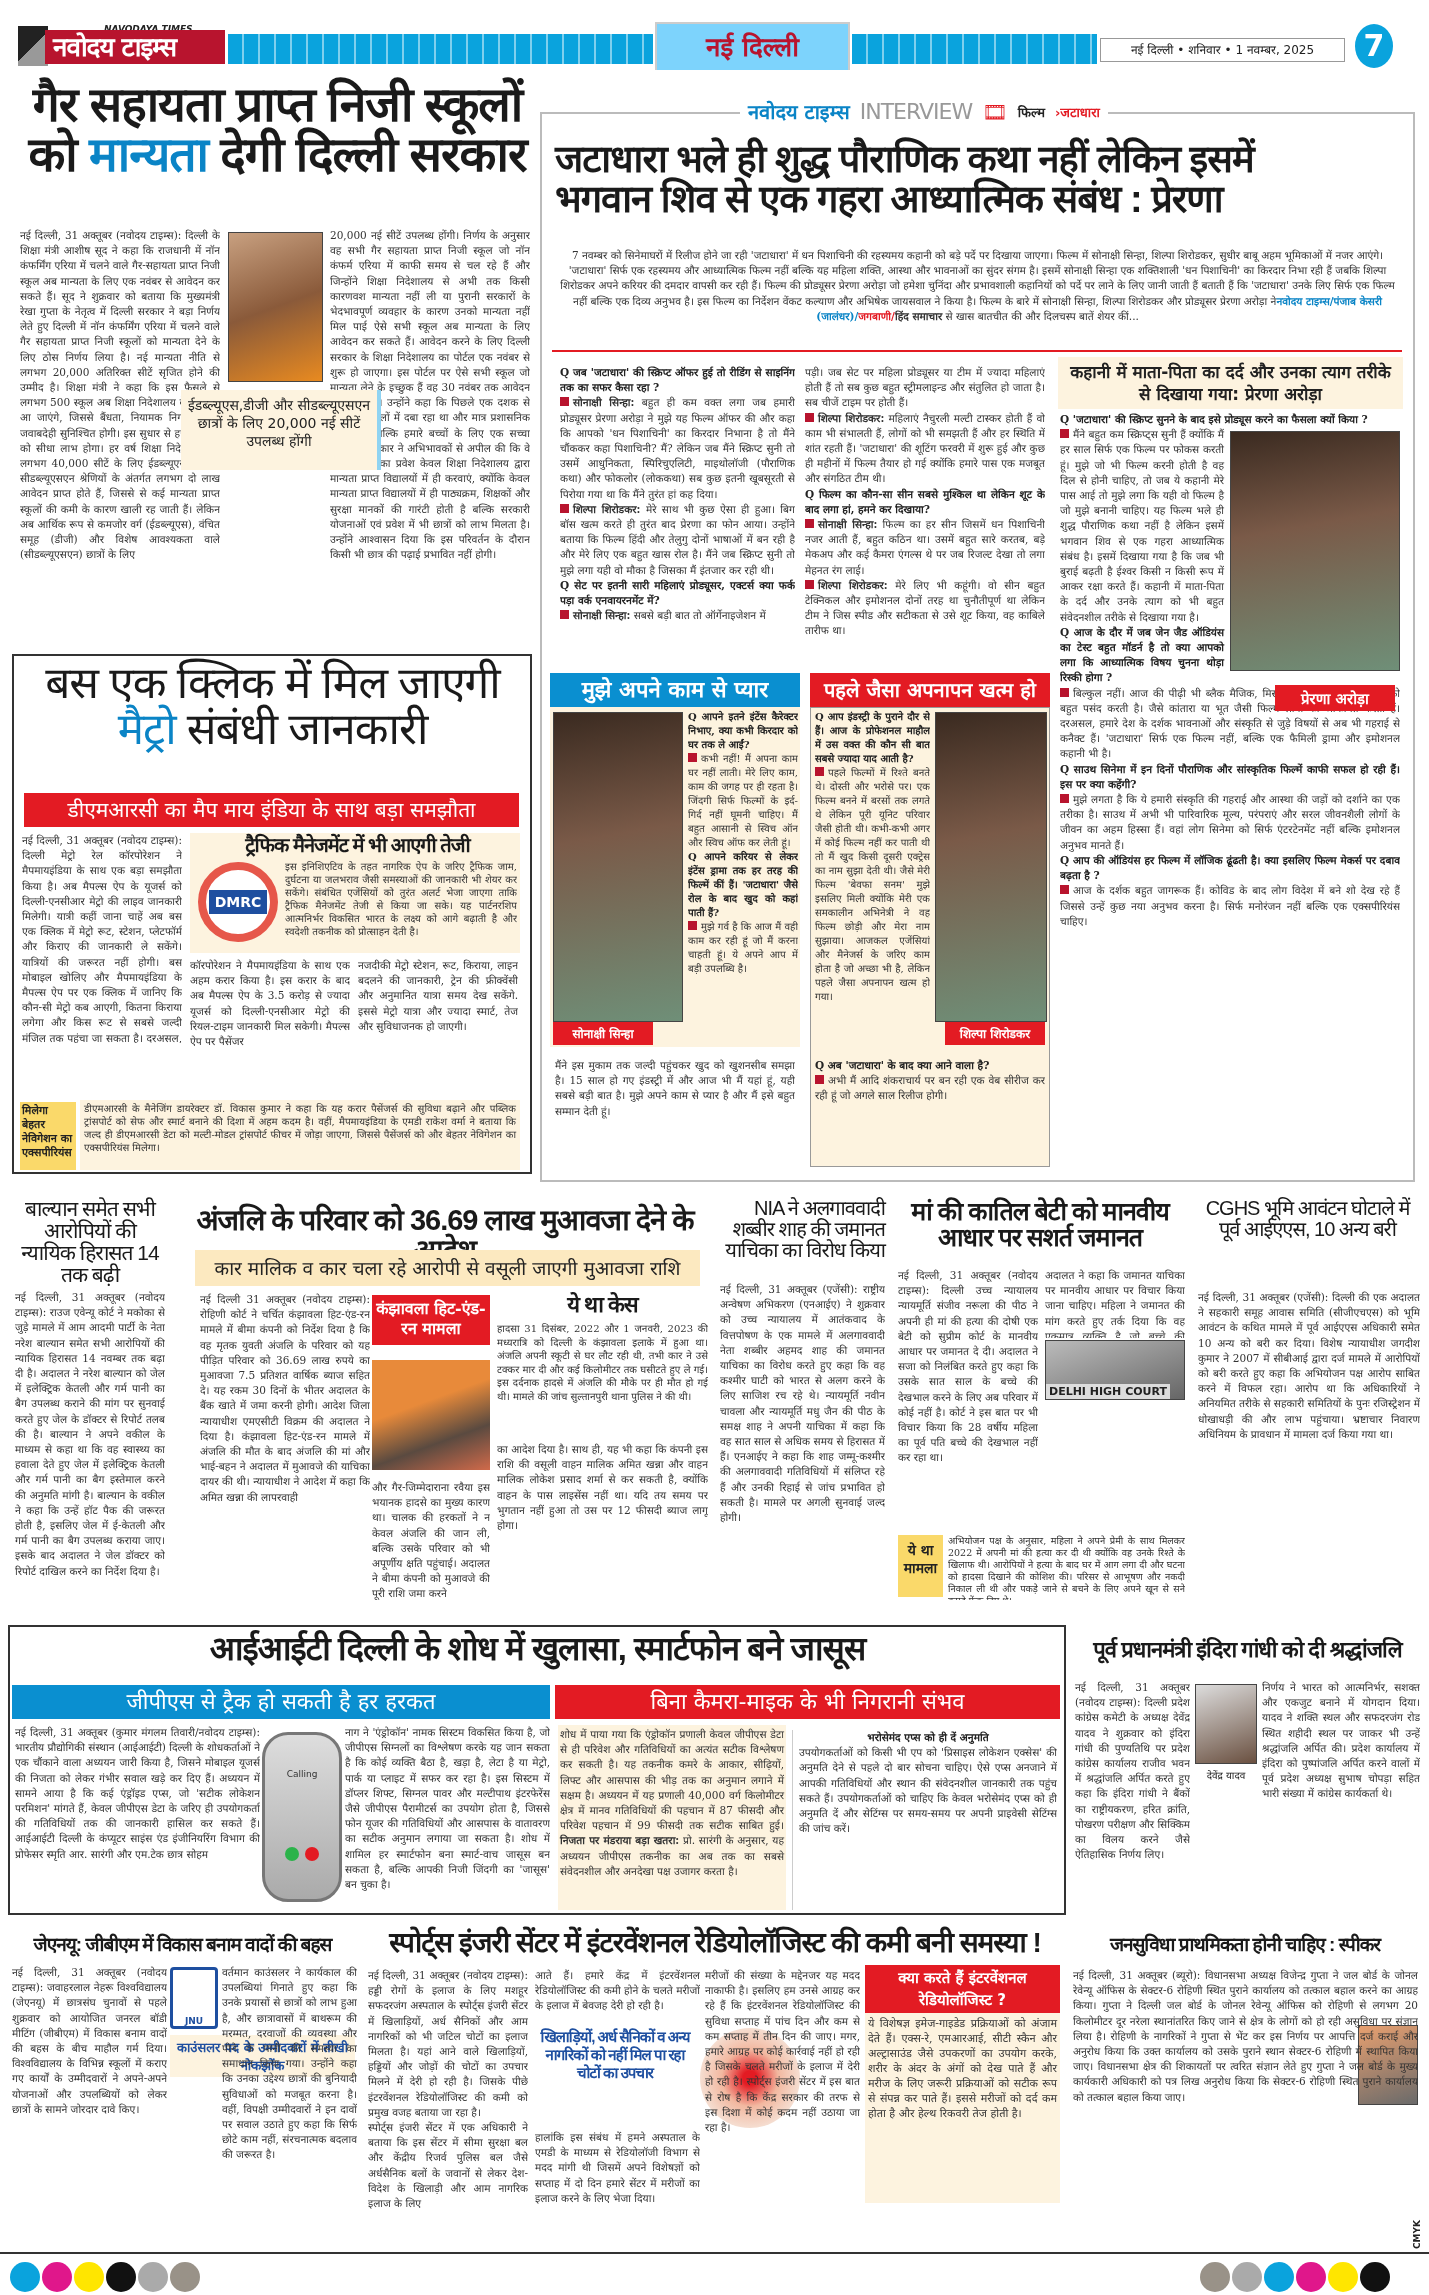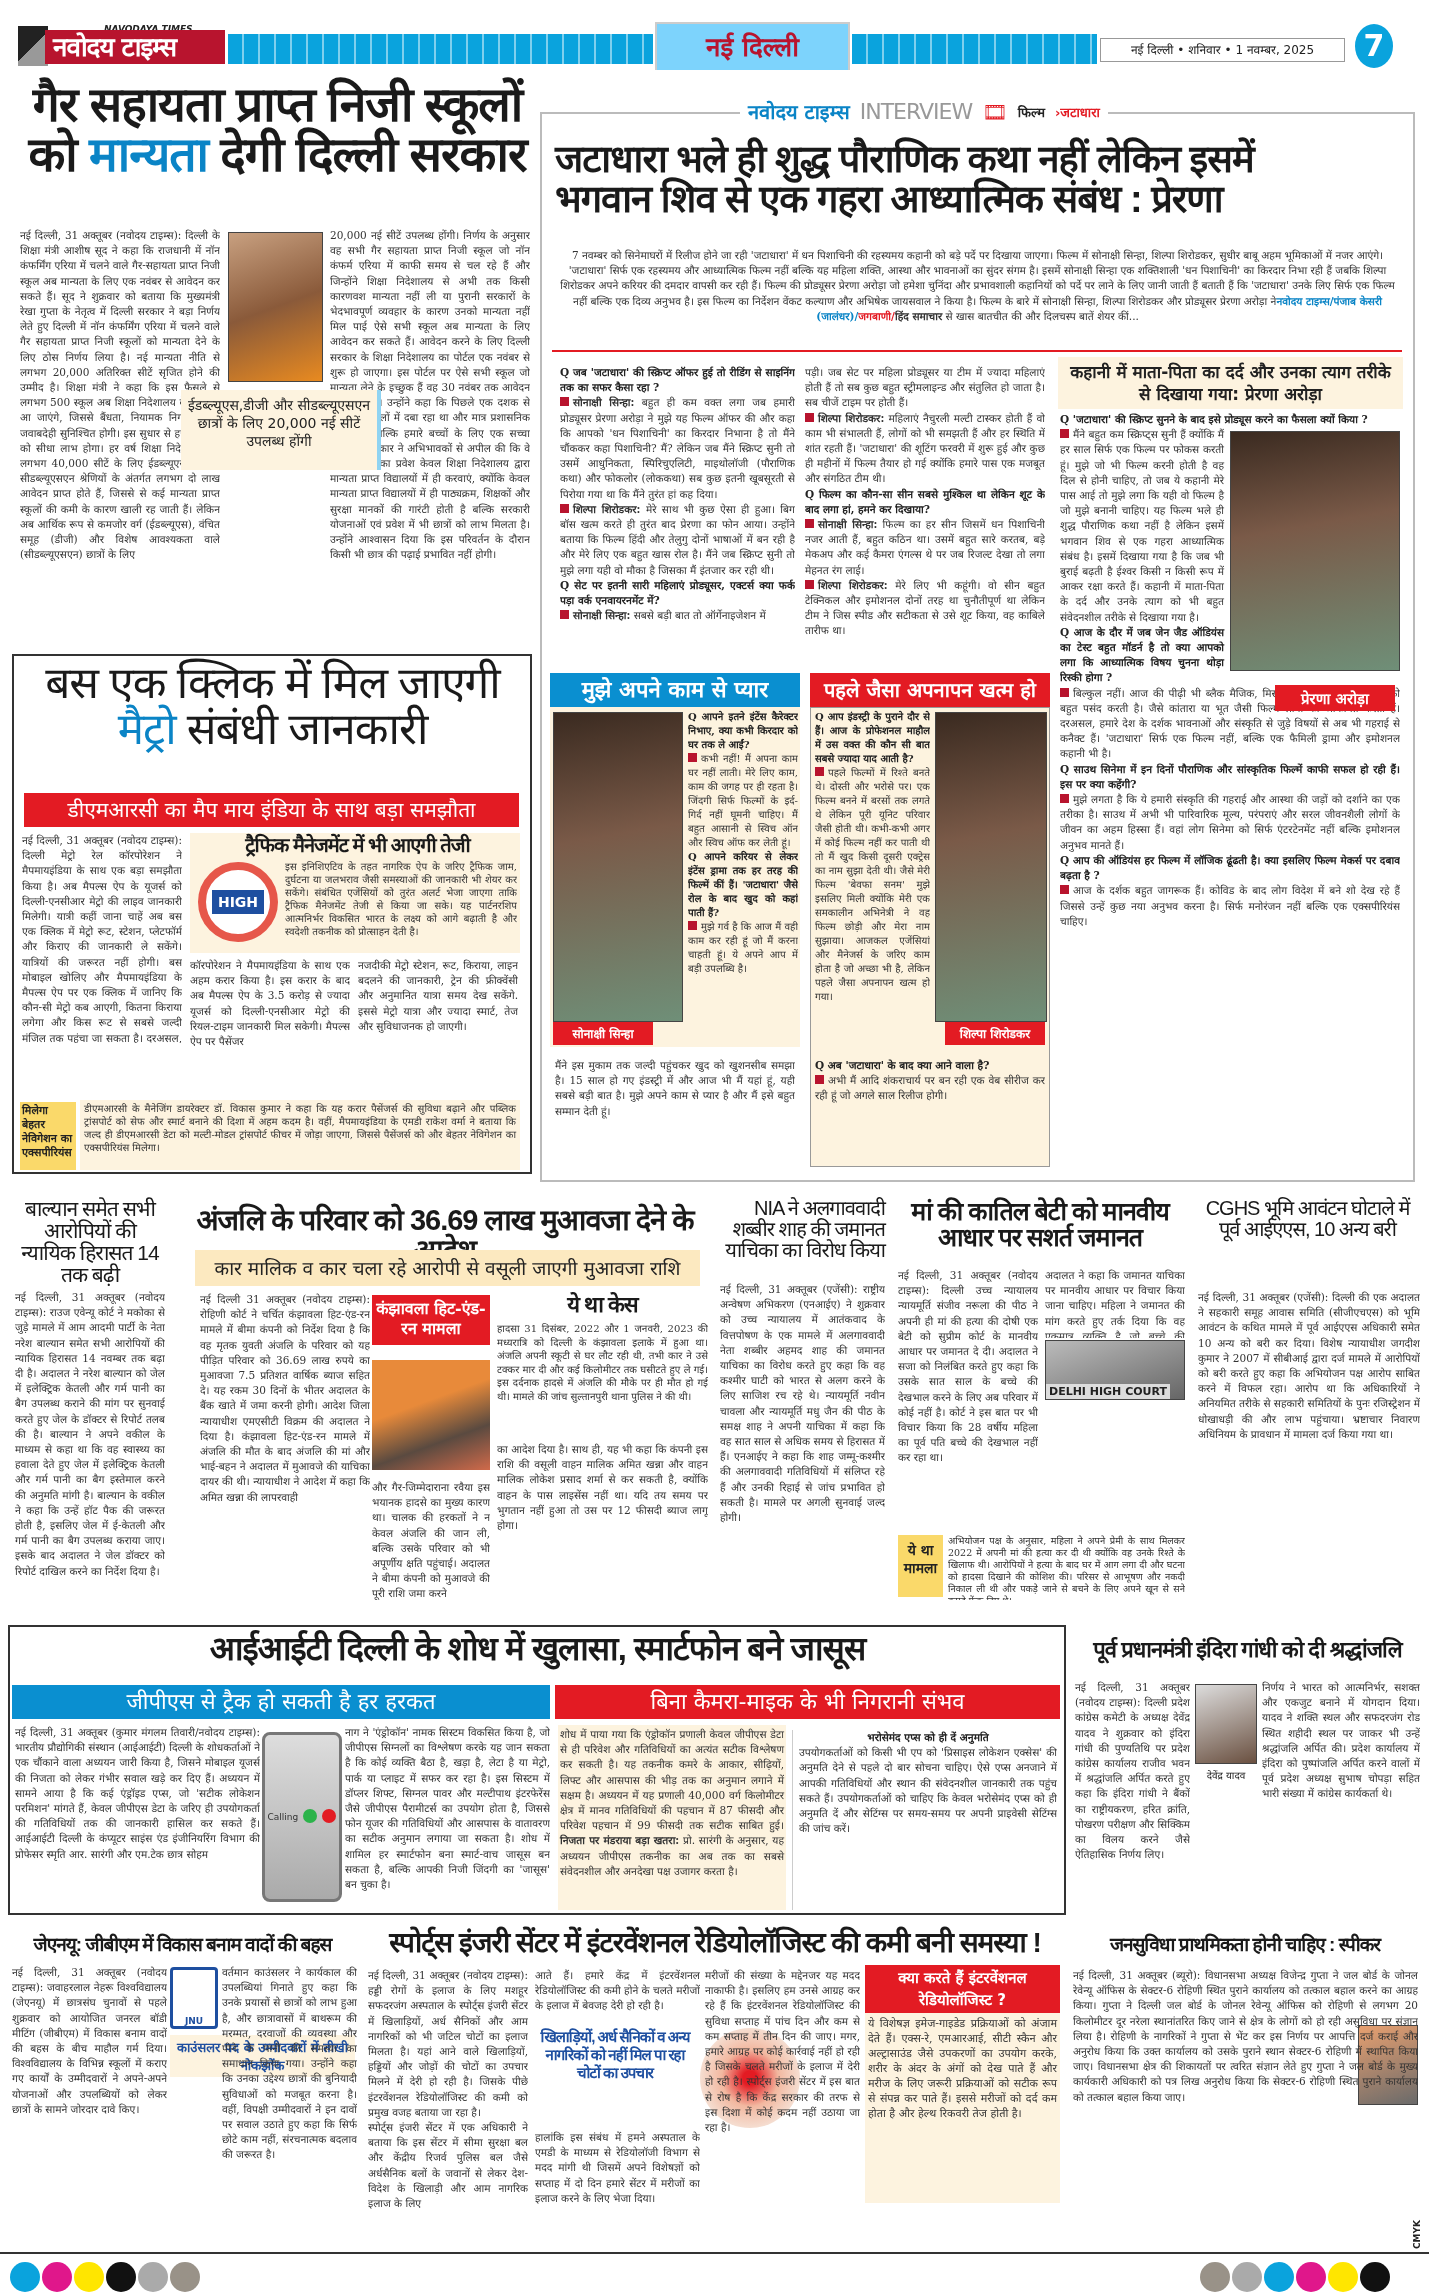--- a/index.html
+++ b/index.html
@@ -121,21 +121,21 @@
 <div class="abs box" style="left:12px;top:654px;width:520px;height:520px"></div>
 <div class="abs hl" style="left:20px;top:660px;width:505px;font-size:44px;text-align:center;font-weight:normal">
   <div>बस एक क्लिक में मिल जाएगी</div>
   <div><span style="color:#0a84c6">मैट्रो</span><span> संबंधी जानकारी</span></div>
 </div>
 <div class="abs redbar" style="left:24px;top:793px;width:495px;height:34px;font-size:21px;line-height:34px;font-weight:normal">डीएमआरसी का मैप माय इंडिया के साथ बड़ा समझौता</div>
 <div class="abs body-txt" style="left:22px;top:833px;width:160px;height:210px;overflow:hidden">नई दिल्ली, 31 अक्तूबर (नवोदय टाइम्स): दिल्ली मेट्रो रेल कॉरपोरेशन ने मैपमायइंडिया के साथ एक बड़ा समझौता किया है। अब मैपल्स ऐप के यूजर्स को दिल्ली-एनसीआर मेट्रो की लाइव जानकारी मिलेगी। यात्री कहीं जाना चाहें अब बस एक क्लिक में मेट्रो रूट, स्टेशन, प्लेटफॉर्म और किराए की जानकारी ले सकेंगे। यात्रियों की जरूरत नहीं होगी। बस मोबाइल खोलिए और मैपमायइंडिया के मैपल्स ऐप पर एक क्लिक में जानिए कि कौन-सी मेट्रो कब आएगी, कितना किराया लगेगा और किस रूट से सबसे जल्दी मंजिल तक पहुंचा जा सकता है। दरअसल, दिल्ली मेट्रो रेल</div>
 <div class="abs cream" style="left:190px;top:833px;width:330px;height:120px"></div>
 <div class="abs hl" style="left:195px;top:835px;width:325px;font-size:20px;text-align:center">ट्रैफिक मैनेजमेंट में भी आएगी तेजी</div>
 <div class="abs" style="left:198px;top:862px;width:80px;height:80px;border-radius:50%;border:8px solid #e6574a;background:#fff;display:flex;align-items:center;justify-content:center">
-  <span style="background:#1e4fa0;color:#fff;font-weight:bold;font-size:14px;padding:4px 6px">HIGH</span>
+  <span style="background:#1e4fa0;color:#fff;font-weight:bold;font-size:14px;padding:4px 6px">DMRC</span>
 </div>
 <div class="abs body-txt" style="left:285px;top:860px;width:232px;height:90px;overflow:hidden;font-size:10px;line-height:13px">इस इनिशिएटिव के तहत नागरिक ऐप के जरिए ट्रैफिक जाम, दुर्घटना या जलभराव जैसी समस्याओं की जानकारी भी शेयर कर सकेंगे। संबंधित एजेंसियों को तुरंत अलर्ट भेजा जाएगा ताकि ट्रैफिक मैनेजमेंट तेजी से किया जा सके। यह पार्टनरशिप आत्मनिर्भर विकसित भारत के लक्ष्य को आगे बढ़ाती है और स्वदेशी तकनीक को प्रोत्साहन देती है।</div>
 <div class="abs body-txt" style="left:190px;top:958px;width:160px;height:90px;overflow:hidden">कॉरपोरेशन ने मैपमायइंडिया के साथ एक अहम करार किया है। इस करार के बाद अब मैपल्स ऐप के 3.5 करोड़ से ज्यादा यूजर्स को दिल्ली-एनसीआर मेट्रो की रियल-टाइम जानकारी मिल सकेगी। मैपल्स ऐप पर पैसेंजर</div>
 <div class="abs body-txt" style="left:358px;top:958px;width:160px;height:90px;overflow:hidden">नजदीकी मेट्रो स्टेशन, रूट, किराया, लाइन बदलने की जानकारी, ट्रेन की फ्रीक्वेंसी और अनुमानित यात्रा समय देख सकेंगे. इससे मेट्रो यात्रा और ज्यादा स्मार्ट, तेज और सुविधाजनक हो जाएगी।</div>
 <div class="abs yellow" style="left:20px;top:1102px;width:56px;height:68px;font-size:11px;line-height:14px;font-weight:bold;padding:2px">मिलेगा बेहतर नेविगेशन का एक्सपीरियंस</div>
 <div class="abs cream body-txt" style="left:80px;top:1100px;width:440px;height:70px;padding:2px 4px;font-size:10px;line-height:13px">डीएमआरसी के मैनेजिंग डायरेक्टर डॉ. विकास कुमार ने कहा कि यह करार पैसेंजर्स की सुविधा बढ़ाने और पब्लिक ट्रांसपोर्ट को सेफ और स्मार्ट बनाने की दिशा में अहम कदम है। वहीं, मैपमायइंडिया के एमडी राकेश वर्मा ने बताया कि जल्द ही डीएमआरसी डेटा को मल्टी-मोडल ट्रांसपोर्ट फीचर में जोड़ा जाएगा, जिससे पैसेंजर्स को और बेहतर नेविगेशन का एक्सपीरियंस मिलेगा।</div>
 
 <div class="abs hl" style="left:15px;top:1198px;width:150px;font-size:21px;text-align:center;font-weight:normal">बाल्यान समेत सभी आरोपियों की न्यायिक हिरासत 14 तक बढ़ी</div>
 <div class="abs body-txt" style="left:15px;top:1290px;width:150px;height:310px;overflow:hidden">नई दिल्ली, 31 अक्तूबर (नवोदय टाइम्स): राउज एवेन्यू कोर्ट ने मकोका से जुड़े मामले में आम आदमी पार्टी के नेता नरेश बाल्यान समेत सभी आरोपियों की न्यायिक हिरासत 14 नवम्बर तक बढ़ा दी है। अदालत ने नरेश बाल्यान को जेल में इलेक्ट्रिक केतली और गर्म पानी का बैग उपलब्ध कराने की मांग पर सुनवाई करते हुए जेल के डॉक्टर से रिपोर्ट तलब की है। बाल्यान ने अपने वकील के माध्यम से कहा था कि वह स्वास्थ्य का हवाला देते हुए जेल में इलेक्ट्रिक केतली और गर्म पानी का बैग इस्तेमाल करने की अनुमति मांगी है। बाल्यान के वकील ने कहा कि उन्हें हॉट पैक की जरूरत होती है, इसलिए जेल में ई-केतली और गर्म पानी का बैग उपलब्ध कराया जाए। इसके बाद अदालत ने जेल डॉक्टर को रिपोर्ट दाखिल करने का निर्देश दिया है।</div>
 
@@ -163,21 +163,21 @@
 <div class="abs body-txt" style="left:948px;top:1535px;width:237px;height:65px;overflow:hidden;font-size:9.5px;line-height:12px">अभियोजन पक्ष के अनुसार, महिला ने अपने प्रेमी के साथ मिलकर 2022 में अपनी मां की हत्या कर दी थी क्योंकि वह उनके रिश्ते के खिलाफ थी। आरोपियों ने हत्या के बाद घर में आग लगा दी और घटना को हादसा दिखाने की कोशिश की। परिसर से आभूषण और नकदी निकाल ली थी और पकड़े जाने से बचने के लिए अपने खून से सने कपड़े फेंक दिए थे।</div>
 
 <div class="abs hl" style="left:1195px;top:1198px;width:225px;font-size:20px;text-align:center;font-weight:normal">CGHS भूमि आवंटन घोटाले में पूर्व आईएएस, 10 अन्य बरी</div>
 <div class="abs body-txt" style="left:1198px;top:1290px;width:222px;height:310px;overflow:hidden">नई दिल्ली, 31 अक्तूबर (एजेंसी): दिल्ली की एक अदालत ने सहकारी समूह आवास समिति (सीजीएचएस) को भूमि आवंटन के कथित मामले में पूर्व आईएएस अधिकारी समेत 10 अन्य को बरी कर दिया। विशेष न्यायाधीश जगदीश कुमार ने 2007 में सीबीआई द्वारा दर्ज मामले में आरोपियों को बरी करते हुए कहा कि अभियोजन पक्ष आरोप साबित करने में विफल रहा। आरोप था कि अधिकारियों ने अनियमित तरीके से सहकारी समितियों के पुनः रजिस्ट्रेशन में धोखाधड़ी की और लाभ पहुंचाया। भ्रष्टाचार निवारण अधिनियम के प्रावधान में मामला दर्ज किया गया था।</div>
 
 <div class="abs box" style="left:8px;top:1625px;width:1058px;height:290px"></div>
 <div class="abs hl" style="left:15px;top:1632px;width:1045px;font-size:33px;text-align:center">आईआईटी दिल्ली के शोध में खुलासा, स्मार्टफोन बने जासूस</div>
 <div class="abs bluebar" style="left:12px;top:1685px;width:538px;height:34px;font-size:22px;line-height:34px;font-weight:normal">जीपीएस से ट्रैक हो सकती है हर हरकत</div>
 <div class="abs redbar" style="left:555px;top:1685px;width:505px;height:34px;font-size:22px;line-height:34px;font-weight:normal">बिना कैमरा-माइक के भी निगरानी संभव</div>
 <div class="abs body-txt" style="left:15px;top:1725px;width:245px;height:185px;overflow:hidden">नई दिल्ली, 31 अक्तूबर (कुमार मंगलम तिवारी/नवोदय टाइम्स): भारतीय प्रौद्योगिकी संस्थान (आईआईटी) दिल्ली के शोधकर्ताओं ने एक चौंकाने वाला अध्ययन जारी किया है, जिसने मोबाइल यूजर्स की निजता को लेकर गंभीर सवाल खड़े कर दिए हैं। अध्ययन में सामने आया है कि कई एंड्रॉइड एप्स, जो 'सटीक लोकेशन परमिशन' मांगते हैं, केवल जीपीएस डेटा के जरिए ही उपयोगकर्ता की गतिविधियों तक की जानकारी हासिल कर सकते हैं। आईआईटी दिल्ली के कंप्यूटर साइंस एंड इंजीनियरिंग विभाग की प्रोफेसर स्मृति आर. सारंगी और एम.टेक छात्र सोहम</div>
-<div class="abs" style="left:262px;top:1732px;width:80px;height:170px;border-radius:8px;background:linear-gradient(180deg,#ddd,#aaa);border:3px solid #777;display:flex;flex-direction:row;align-items:center;justify-content:space-around">
+<div class="abs" style="left:262px;top:1732px;width:80px;height:170px;border-radius:26px;background:linear-gradient(180deg,#ddd,#aaa);border:3px solid #777;display:flex;flex-direction:column;align-items:center;justify-content:space-around">
   <span style="font-size:9px;color:#333">Calling</span>
   <span><span style="display:inline-block;width:14px;height:14px;border-radius:50%;background:#2bb34a"></span> <span style="display:inline-block;width:14px;height:14px;border-radius:50%;background:#e31b23"></span></span>
 </div>
 <div class="abs body-txt" style="left:345px;top:1725px;width:205px;height:185px;overflow:hidden">नाग ने 'एंड्रोकॉन' नामक सिस्टम विकसित किया है, जो जीपीएस सिग्नलों का विश्लेषण करके यह जान सकता है कि कोई व्यक्ति बैठा है, खड़ा है, लेटा है या मेट्रो, पार्क या प्लाइट में सफर कर रहा है। इस सिस्टम में डॉप्लर शिफ्ट, सिग्नल पावर और मल्टीपाथ इंटरफेरेंस जैसे जीपीएस पैरामीटर्स का उपयोग होता है, जिससे फोन यूजर की गतिविधियों और आसपास के वातावरण का सटीक अनुमान लगाया जा सकता है। शोध में शामिल हर स्मार्टफोन बना स्मार्ट-वाच जासूस बन सकता है, बल्कि आपकी निजी जिंदगी का 'जासूस' बन चुका है।</div>
 <div class="abs cream body-txt" style="left:558px;top:1725px;width:228px;height:185px;overflow:hidden;padding:2px">
   <span>शोध में पाया गया कि एंड्रोकॉन प्रणाली केवल जीपीएस डेटा से ही परिवेश और गतिविधियों का अत्यंत सटीक विश्लेषण कर सकती है। यह तकनीक कमरे के आकार, सीढ़ियों, लिफ्ट और आसपास की भीड़ तक का अनुमान लगाने में सक्षम है। अध्ययन में यह प्रणाली 40,000 वर्ग किलोमीटर क्षेत्र में मानव गतिविधियों की पहचान में 87 फीसदी और परिवेश पहचान में 99 फीसदी तक सटीक साबित हुई।</span> <b>निजता पर मंडराया बड़ा खतरा:</b><span> प्रो. सारंगी के अनुसार, यह अध्ययन जीपीएस तकनीक का अब तक का सबसे संवेदनशील और अनदेखा पक्ष उजागर करता है।</span>
 </div>
 <div class="abs body-txt" style="left:792px;top:1730px;width:265px;height:180px;overflow:hidden;border-left:1px solid #ccc;padding-left:6px">
   <p class="q" style="text-align:center">भरोसेमंद एप्स को ही दें अनुमति</p>
   <p>उपयोगकर्ताओं को किसी भी एप को 'प्रिसाइस लोकेशन एक्सेस' की अनुमति देने से पहले दो बार सोचना चाहिए। ऐसे एप्स अनजाने में आपकी गतिविधियों और स्थान की संवेदनशील जानकारी तक पहुंच सकते हैं। उपयोगकर्ताओं को चाहिए कि केवल भरोसेमंद एप्स को ही अनुमति दें और सेटिंग्स पर समय-समय पर अपनी प्राइवेसी सेटिंग्स की जांच करें।</p>

